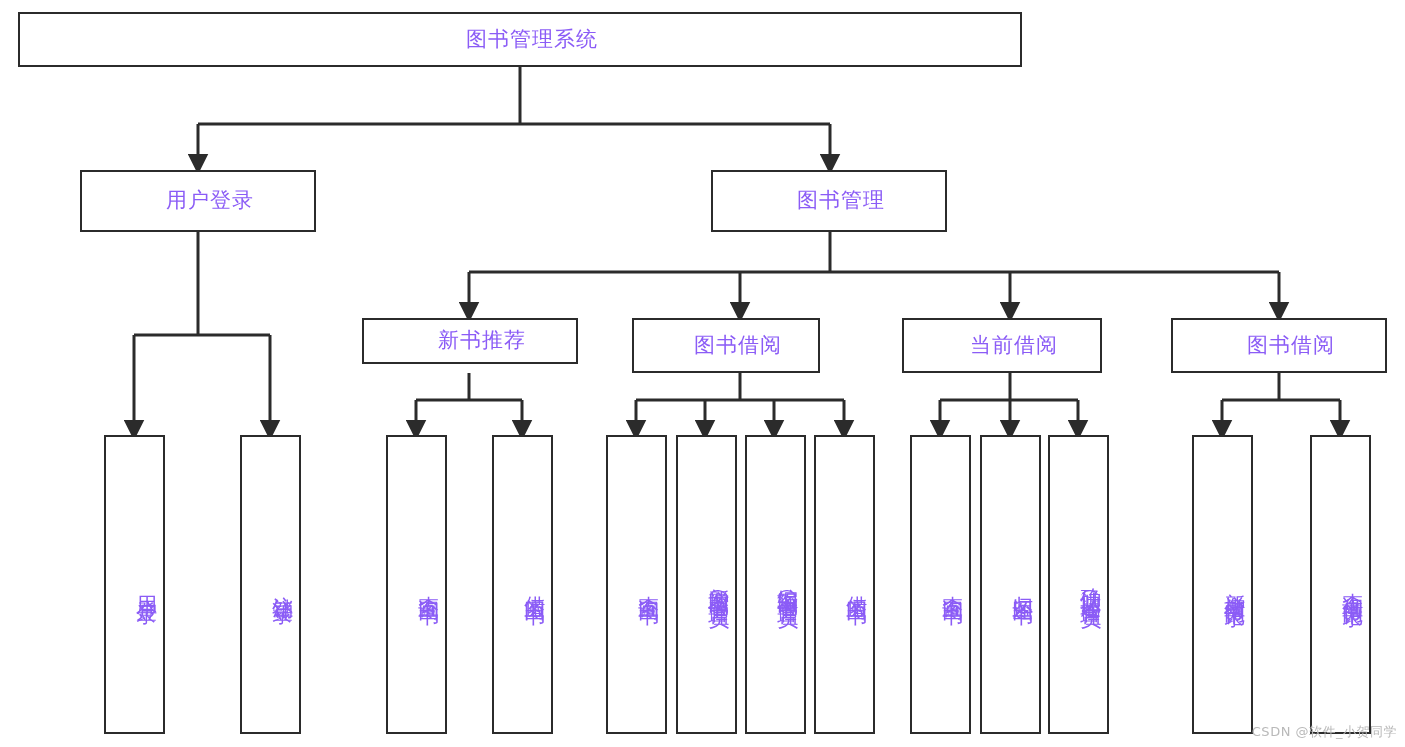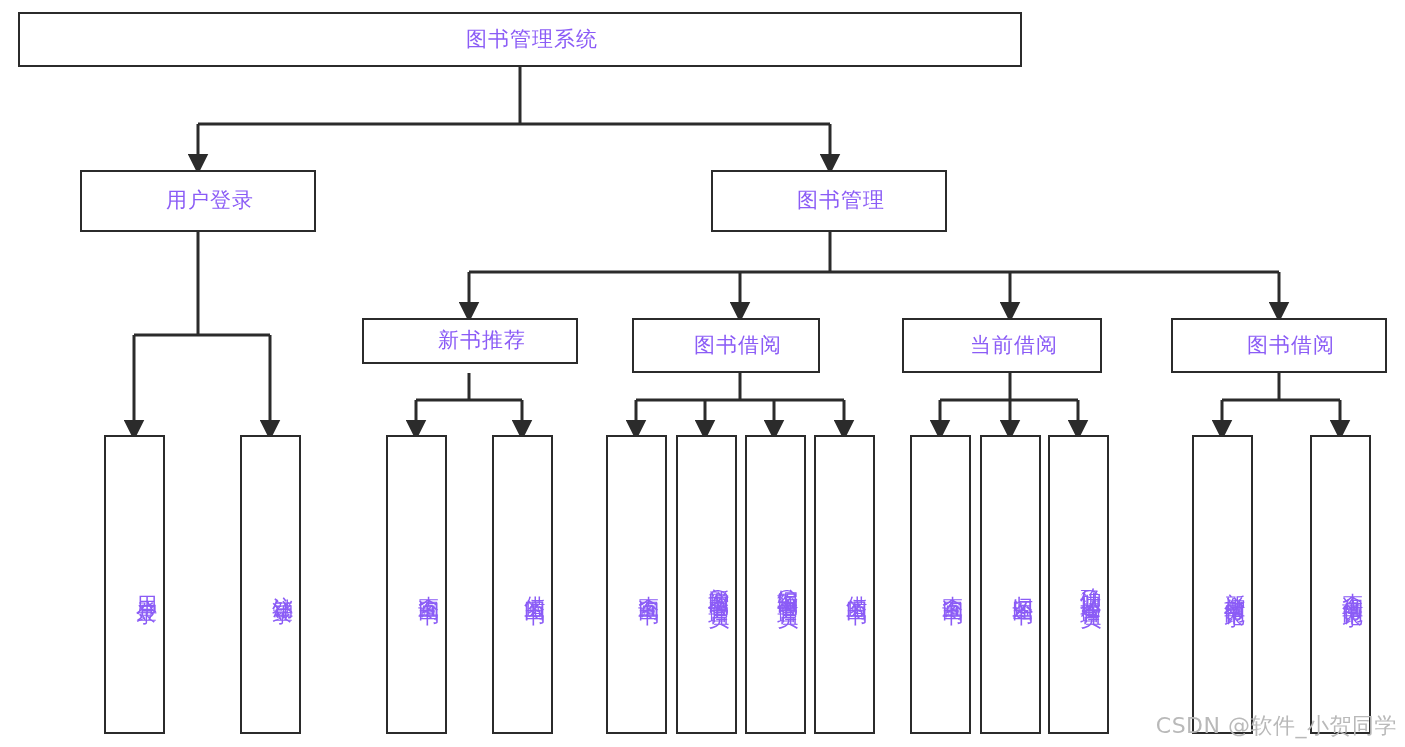--- a/index.html
+++ b/index.html
@@ -50,21 +50,21 @@
   .node.vert > span {
     writing-mode: vertical-rl;
     text-orientation: upright;
     display: block;
     text-align: center;
   }
   #watermark {
     position: absolute;
     right: 8px;
     bottom: 6px;
-    font-size: 22px;
+    font-size: 13px;
     color: #b9b9b9;
     letter-spacing: 0.5px;
     white-space: nowrap;
     font-family: "DejaVu Sans", "Liberation Sans", sans-serif;
   }
 </style>
 </head>
 <body>
 
 <div id="canvas">

